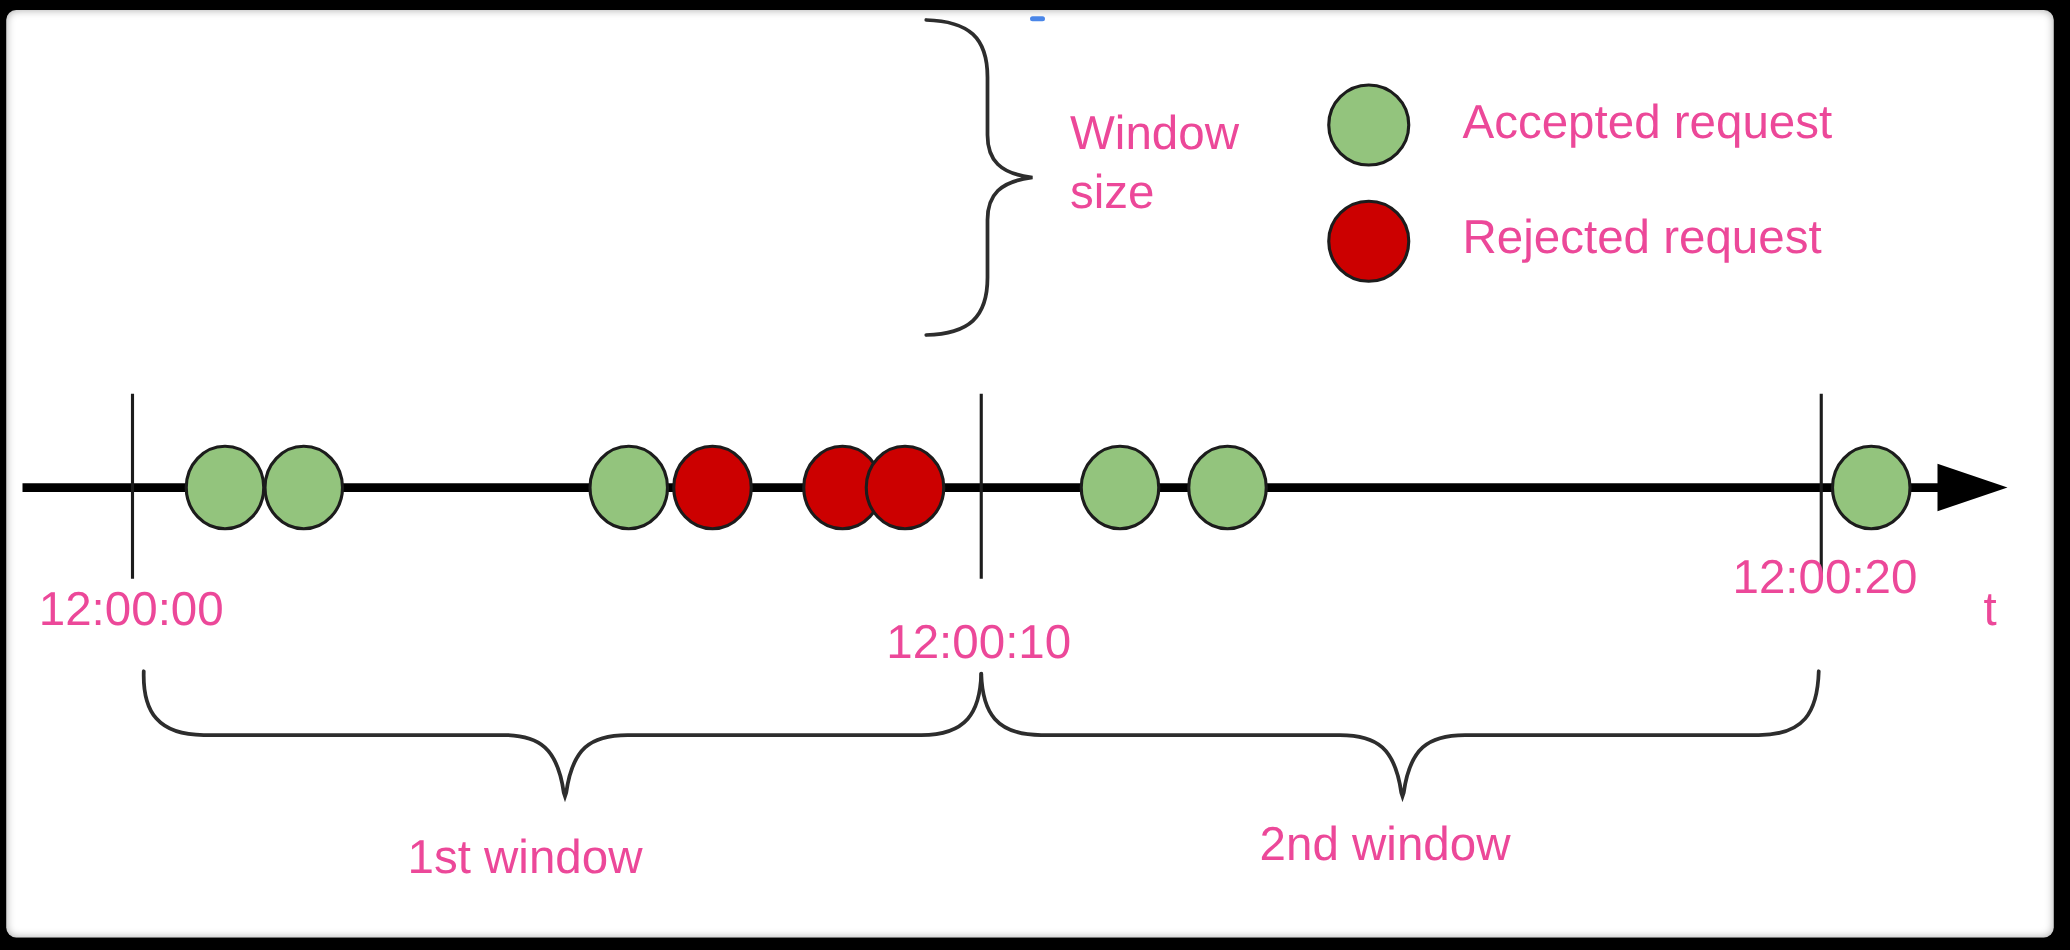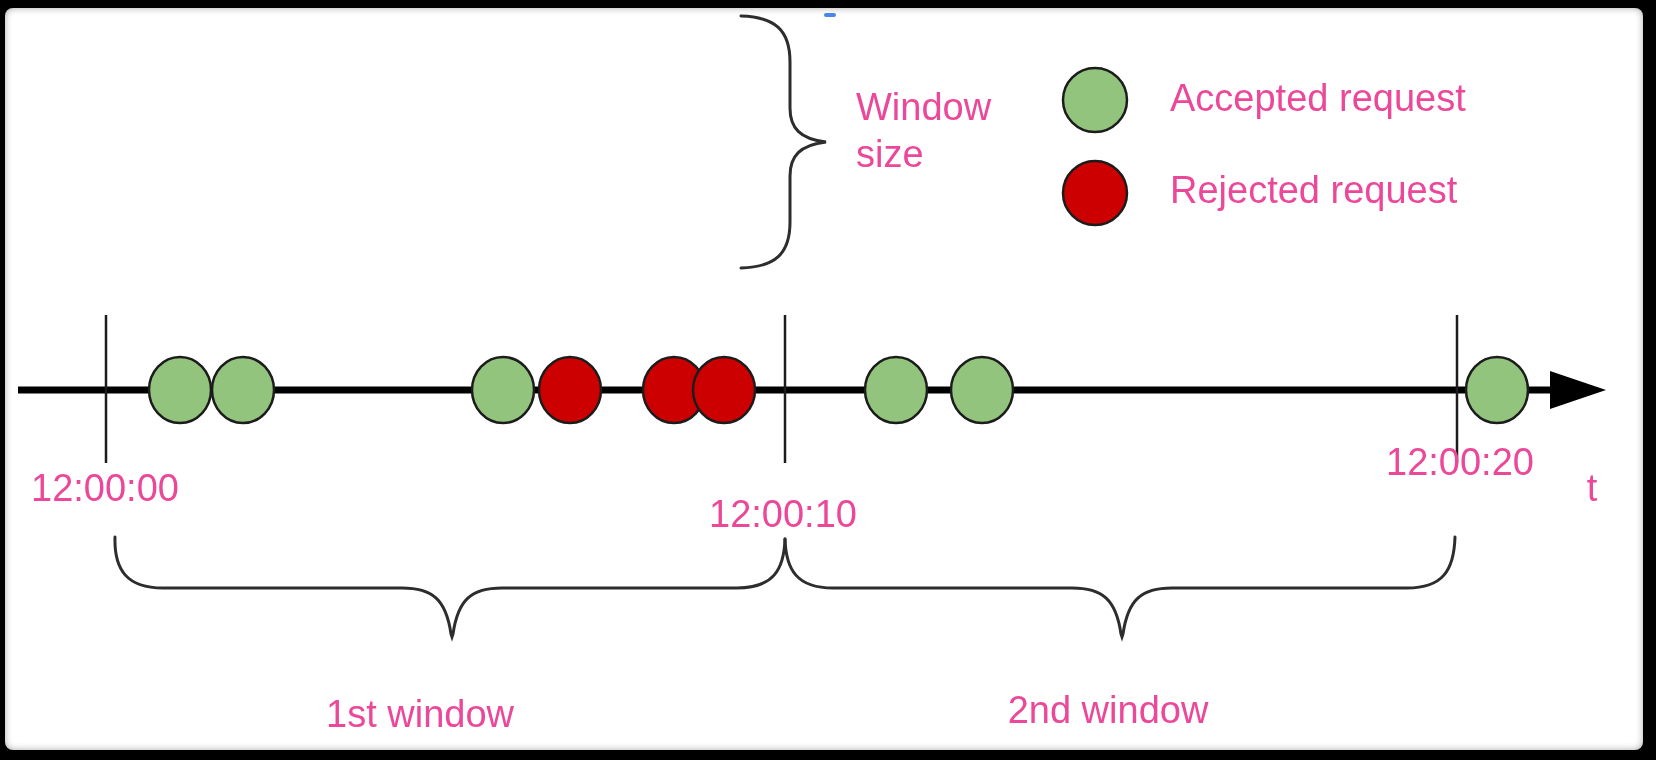--- a/index.html
+++ b/index.html
@@ -43,22 +43,22 @@
     left: 856px; top: 84px;
     line-height: 47px;
     white-space: pre-line;
   }
   .legend-accepted { left: 1170px; top: 76px; }
   .legend-rejected { left: 1170px; top: 168px; }
   .tick-0 { left: 5px;    top: 466px; width: 200px; }
   .tick-1 { left: 683px;  top: 492px; width: 200px; }
   .tick-2 { left: 1360px; top: 440px; width: 200px; }
   .t-label { left: 1570px; top: 466px; width: 44px; text-align: center; }
-  .win-1 { left: 270px; top: 692px; width: 300px; }
-  .win-2 { left: 958px; top: 688px; width: 300px; }
+  .win-1 { left: 270px; top: 664px; width: 300px; }
+  .win-2 { left: 958px; top: 654px; width: 300px; }
 </style>
 </head>
 <body>
 
 <div class="frame">
   <div class="canvas"></div>
 </div>
 
 <svg class="diagram" viewBox="0 0 1656 760">
 

